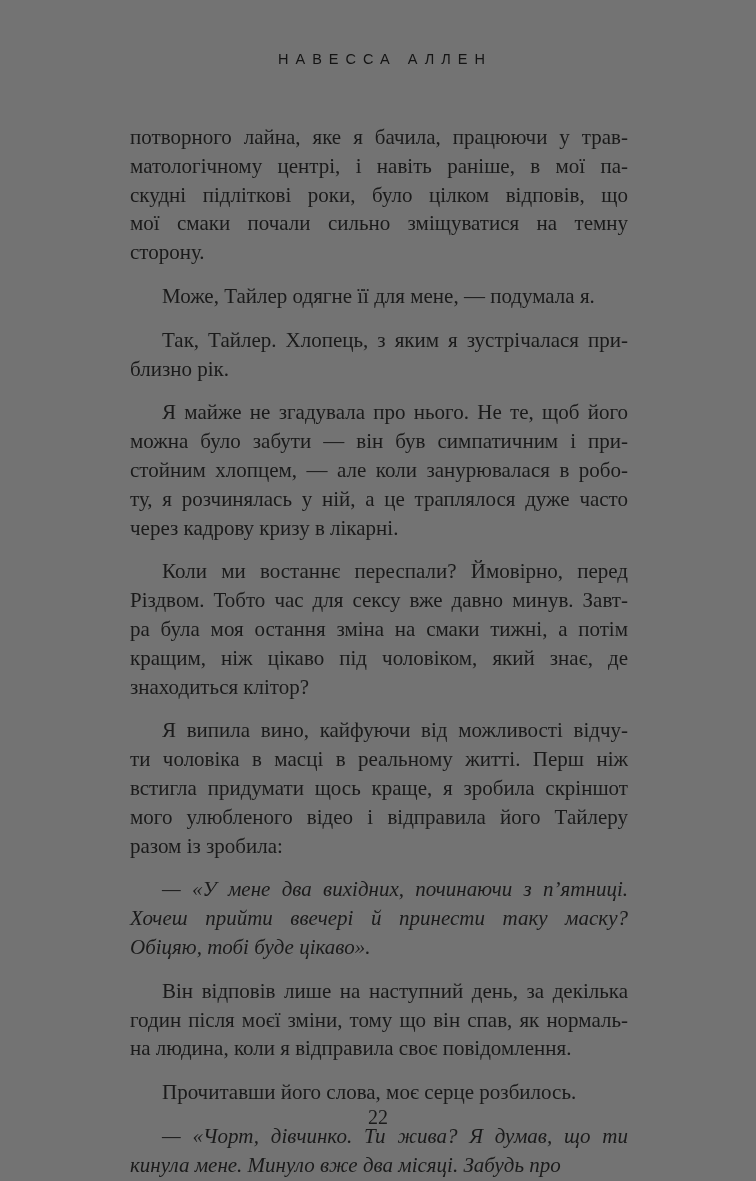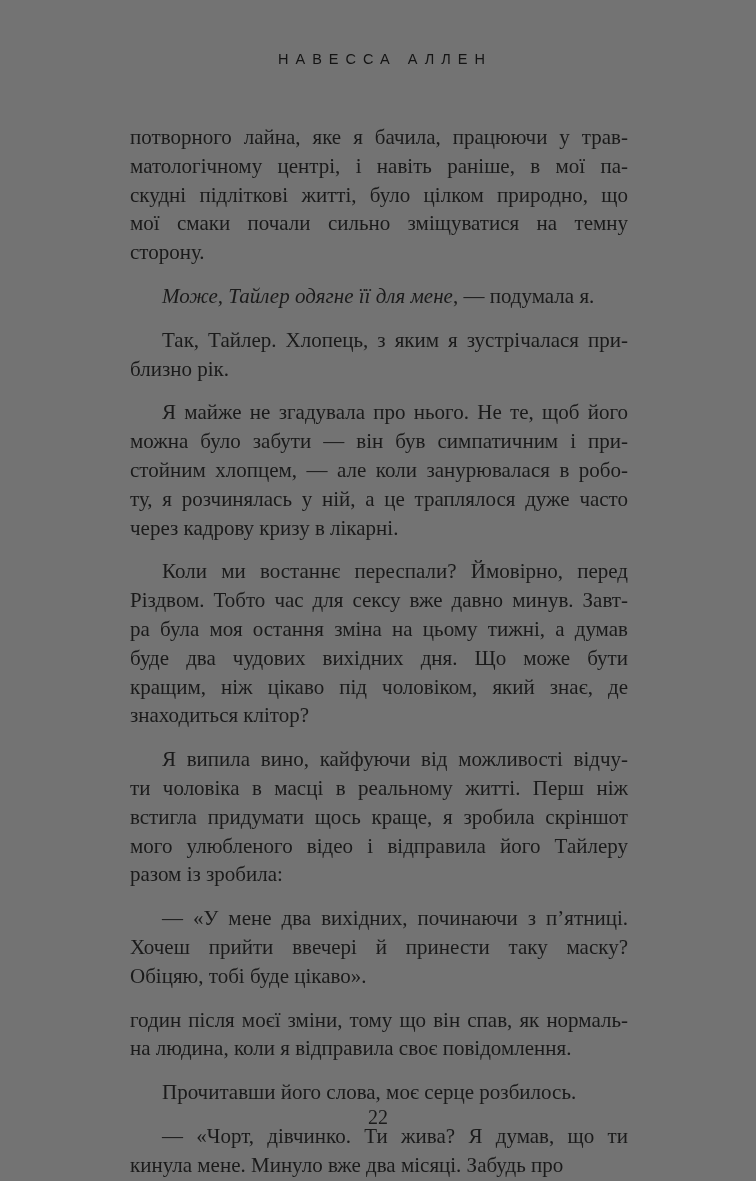--- a/index.html
+++ b/index.html
@@ -31,21 +31,21 @@
   }
   .page-body {
     position: absolute;
     top: 108px;
     left: 115px;
     width: 528px;
     font-size: 21px;
     line-height: 28.8px;
   }
   .para { margin: 15px; padding: 0; }
-  .para.italic { }
+  .para.italic { font-style: italic; }
   .line {
     text-align: justify;
     text-align-last: justify;
     height: 28.8px;
     white-space: normal;
   }
   .line.last { text-align-last: left; }
   .line.indent { text-indent: 32px; }
   .page-number {
     position: absolute;
@@ -60,59 +60,59 @@
 </head>
 <body>
 
 <div class="page">
   <div class="running-header">НАВЕССА АЛЛЕН</div>
 
   <div class="page-body">
       <div class="para">
         <div class="line">потворного лайна, яке я бачила, працюючи у трав-</div>
         <div class="line">матологічному центрі, і навіть раніше, в мої па-</div>
-        <div class="line">скудні підліткові житті, було цілком природно, що</div>
+        <div class="line">скудні підліткові роки, було цілком відповів, що</div>
         <div class="line">мої смаки почали сильно зміщуватися на темну</div>
         <div class="line last">сторону.</div>
       </div>
       <div class="para">
-        <div class="line indent last"><span style="font-style: italic;">Може, Тайлер одягне її для мене</span><span>, — подумала я.</span></div>
+        <div class="line indent last"><span style="">Може, Тайлер одягне її для мене</span><span>, — подумала я.</span></div>
       </div>
       <div class="para">
         <div class="line indent">Так, Тайлер. Хлопець, з яким я зустрічалася при-</div>
         <div class="line last">близно рік.</div>
       </div>
       <div class="para">
         <div class="line indent">Я майже не згадувала про нього. Не те, щоб його</div>
         <div class="line">можна було забути — він був симпатичним і при-</div>
         <div class="line">стойним хлопцем, — але коли занурювалася в робо-</div>
         <div class="line">ту, я розчинялась у ній, а це траплялося дуже часто</div>
         <div class="line last">через кадрову кризу в лікарні.</div>
       </div>
       <div class="para">
         <div class="line indent">Коли ми востаннє переспали? Ймовірно, перед</div>
         <div class="line">Різдвом. Тобто час для сексу вже давно минув. Завт-</div>
-        <div class="line">ра була моя остання зміна на цьому тижні, а думав</div>
-        <div class="line">буде два чудових вихідних дня. Що може бути</div>
+        <div class="line">ра була моя остання зміна на смаки тижні, а потім</div>
         <div class="line">кращим, ніж цікаво під чоловіком, який знає, де</div>
         <div class="line last">знаходиться клітор?</div>
       </div>
       <div class="para">
         <div class="line indent">Я випила вино, кайфуючи від можливості відчу-</div>
         <div class="line">ти чоловіка в масці в реальному житті. Перш ніж</div>
         <div class="line">встигла придумати щось краще, я зробила скріншот</div>
         <div class="line">мого улюбленого відео і відправила його Тайлеру</div>
         <div class="line last">разом із зробила:</div>
       </div>
       <div class="para italic">
         <div class="line indent">— «У мене два вихідних, починаючи з п’ятниці.</div>
         <div class="line">Хочеш прийти ввечері й принести таку маску?</div>
         <div class="line last">Обіцяю, тобі буде цікаво».</div>
       </div>
       <div class="para">
+        <div class="line indent">Він відповів лише на наступний день, за декілька</div>
         <div class="line">годин після моєї зміни, тому що він спав, як нормаль-</div>
         <div class="line last">на людина, коли я відправила своє повідомлення.</div>
       </div>
       <div class="para">
         <div class="line indent last">Прочитавши його слова, моє серце розбилось.</div>
       </div>
       <div class="para italic">
         <div class="line indent">— «Чорт, дівчинко. Ти жива? Я думав, що ти</div>
         <div class="line last">кинула мене. Минуло вже два місяці. Забудь про</div>
       </div>

